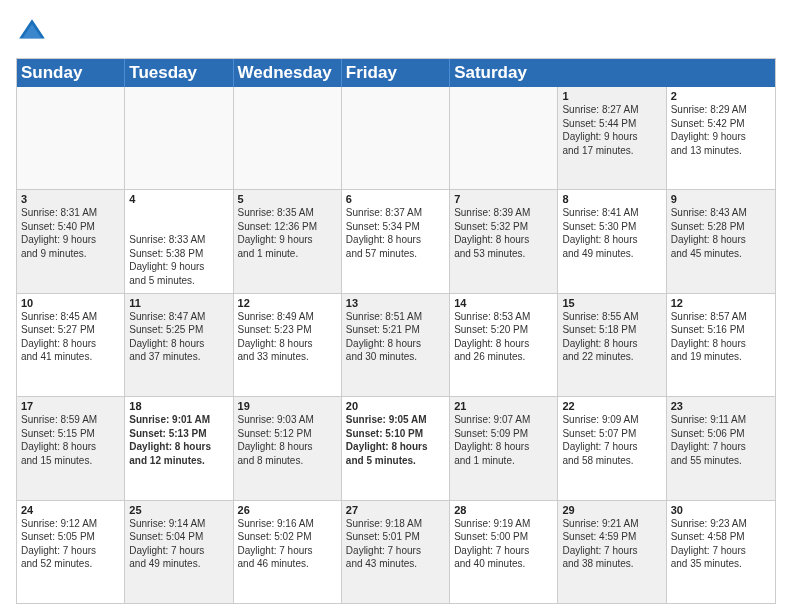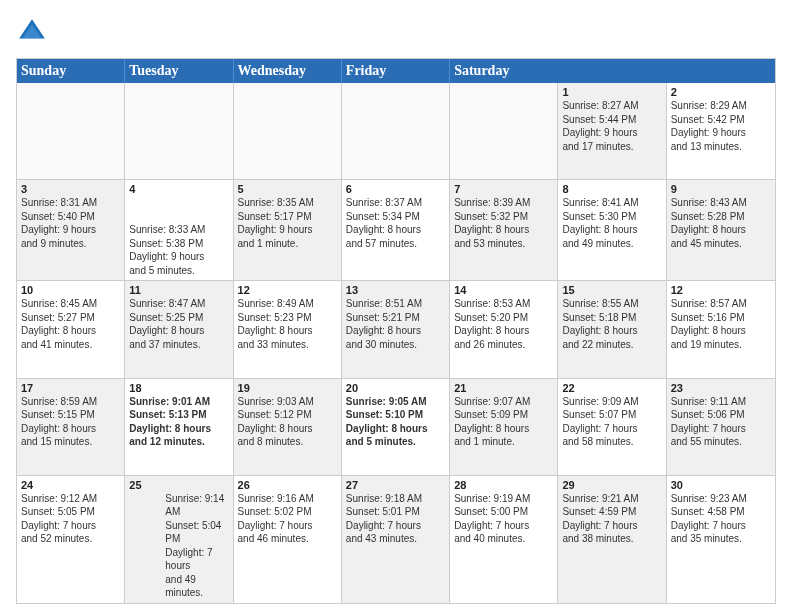--- a/index.html
+++ b/index.html
@@ -60,26 +60,25 @@
       flex-direction: column;
       border: 1px solid #ccc;
     }
     .cal-header {
       display: grid;
       grid-template-columns: repeat(7, 1fr);
       background: #2a6db5;
     }
     .cal-header-cell {
       color: #fff;
-      font-size: 14px;
+      font-size: 17px;
       font-weight: bold;
       padding: 4px 4px;
       text-align: left;
       border-right: 1px solid #4a8dd5;
-      font-family: Liberation Serif, serif;
     }
     .cal-header-cell:last-child { border-right: none; }
     .cal-body {
       flex: 1;
       display: flex;
       flex-direction: column;
     }
     .cal-row {
       display: grid;
       grid-template-columns: repeat(7, 1fr);
@@ -174,21 +173,21 @@
           <div class="cal-cell">
             <span class="day-num">4</span>
             <div class="cell-text" style="white-space: pre-line; margin-top: 28px;">Sunrise: 8:33 AM
 Sunset: 5:38 PM
 Daylight: 9 hours
 and 5 minutes.</div>
           </div>
           <div class="cal-cell shaded">
             <span class="day-num">5</span>
             <div class="cell-text" style="white-space: pre-line;">Sunrise: 8:35 AM
-Sunset: 5:17 PM
+Sunset: 12:36 PM
 Daylight: 9 hours
 and 1 minute.</div>
           </div>
           <div class="cal-cell">
             <span class="day-num">6</span>
             <div class="cell-text" style="white-space: pre-line;">Sunrise: 8:37 AM
 Sunset: 5:34 PM
 Daylight: 8 hours
 and 57 minutes.</div>
           </div>
@@ -319,21 +318,21 @@
         <div class="cal-row">
           <div class="cal-cell">
             <span class="day-num">24</span>
             <div class="cell-text" style="white-space: pre-line;">Sunrise: 9:12 AM
 Sunset: 5:05 PM
 Daylight: 7 hours
 and 52 minutes.</div>
           </div>
           <div class="cal-cell shaded">
             <span class="day-num">25</span>
-            <div class="cell-text" style="white-space: pre-line; margin-left: 36px;">Sunrise: 9:14 AM
+            <div class="cell-text" style="white-space: pre-line;">Sunrise: 9:14 AM
 Sunset: 5:04 PM
 Daylight: 7 hours
 and 49 minutes.</div>
           </div>
           <div class="cal-cell">
             <span class="day-num">26</span>
             <div class="cell-text" style="white-space: pre-line;">Sunrise: 9:16 AM
 Sunset: 5:02 PM
 Daylight: 7 hours
 and 46 minutes.</div>

